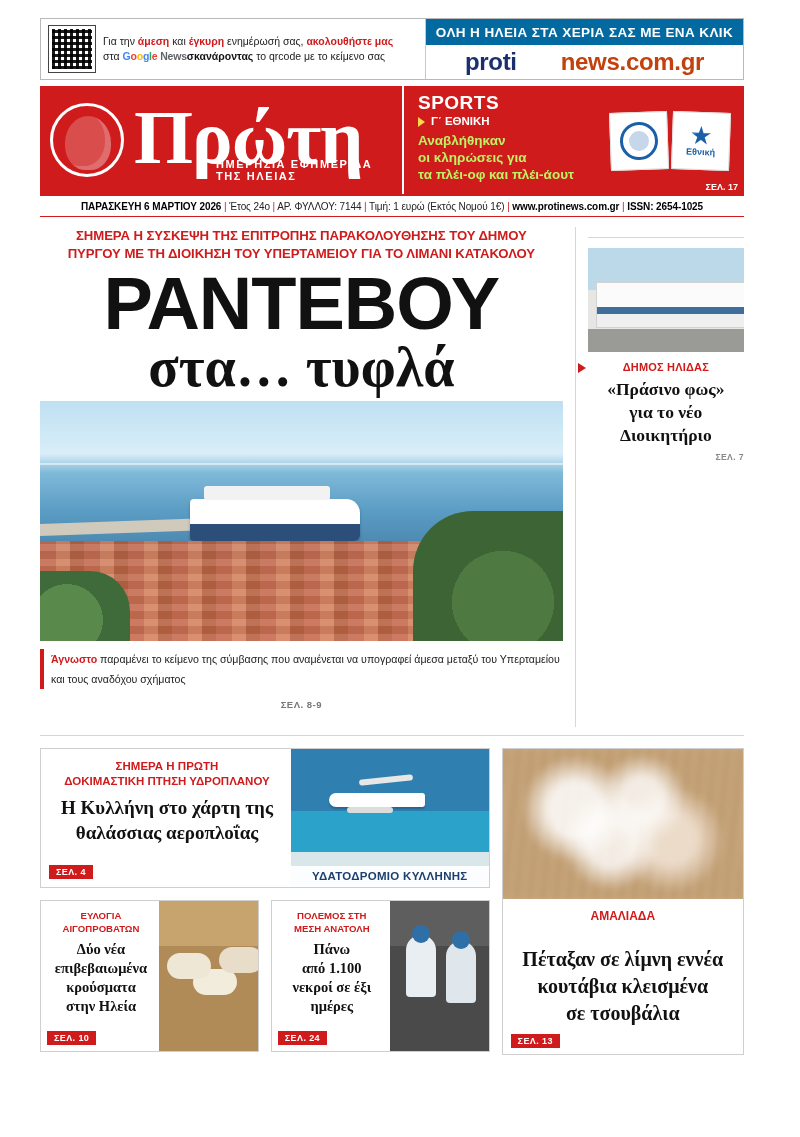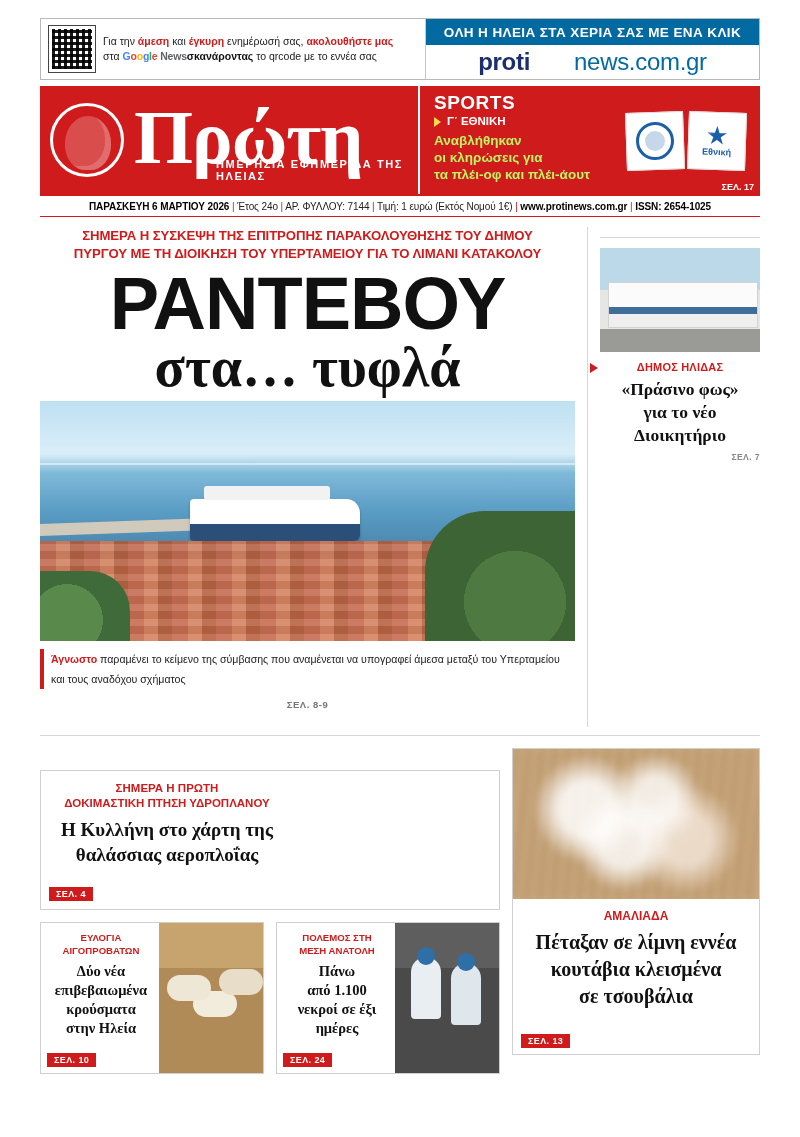--- a/index.html
+++ b/index.html
@@ -7,21 +7,21 @@
   body {
     width: 800px; height: 1137px;
     background: #ffffff;
     font-family: "Liberation Sans", sans-serif;
     overflow: hidden;
   }
   .page {
     position: relative;
     width: 800px; height: 1137px;
     background: #fff;
-    padding: 18px 40px 0 40px;
+    padding: 18px 56px 0 40px;
   }
 
   
   .promo {
     display: flex;
     height: 62px;
     border: 1px solid #b9b9b9;
     background: #fff;
     overflow: hidden;
   }
@@ -63,21 +63,21 @@
     text-align: center;
     padding: 6px 0 5px 0;
   }
   .promo-site {
     flex: 1;
     display: flex; align-items: center; justify-content: center;
     font-size: 24px; font-weight: bold; color: #1b2f6e;
     letter-spacing: -.3px;
     gap: 44px;
   }
-  .promo-site .light { font-weight: normal; color:#0369a1; }
+  .promo-site .light { font-weight: bold; color:#c2410c; }
 
   
   .masthead {
     margin-top: 6px;
     height: 108px;
     background: #cf1b1b;
     display: flex;
     position: relative;
   }
   .mast-logo {
@@ -382,21 +382,21 @@
 
   
   .bottom {
     margin-top: 8px;
     border-top: 1px solid #d6d6d6;
     padding-top: 12px;
     display: flex;
     gap: 12px;
     height: 320px;
   }
-  .bl { width: 460px; margin-top: 22px; }
+  .bl { width: 460px; }
   .br { width: 248px; }
 
   .box {
     border: 1px solid #cfcfcf;
     background: #fff;
     position: relative;
   }
   .kyllini {
     display: flex;
     height: 140px;
@@ -522,38 +522,38 @@
       radial-gradient(circle at 45% 62%, rgba(255,255,255,.8) 0 15%, rgba(255,255,255,0) 30%),
       radial-gradient(circle at 70% 60%, rgba(240,225,210,.9) 0 13%, rgba(255,255,255,0) 28%),
       repeating-linear-gradient(96deg, rgba(150,110,70,.25) 0 6px, rgba(190,150,110,.18) 6px 13px);
     filter: blur(3px);
   }
   .am-body { padding: 10px 10px 8px 10px; position: relative; flex:1; }
   .am-kicker { color:#cf1b1b; font-weight:bold; font-size:12px; text-align:center; }
   .am-head {
     font-family:"Liberation Serif", serif;
     font-weight:bold; font-size:20px; line-height:27px; text-align:center; color:#111;
-    margin-top: 6px;
+    margin-top: 23px;
   }
   .am-tag { position:absolute; left:8px; bottom:6px; }
 </style>
 </head>
 <body>
 
 <div class="page">
 
   <div class="promo">
     <div class="promo-left">
       <div class="qr"></div>
       <div class="promo-text">
         <div>
           <span>Για την </span><span class="red">άμεση</span><span> και </span><span class="red">έγκυρη</span><span> ενημέρωσή σας, </span><span class="red">ακολουθήστε μας</span>
         </div>
         <div>
-          <span>στα </span><span class="gnews"><span class="g1">G</span><span class="g2">o</span><span class="g3">o</span><span class="g4">g</span><span class="g5">l</span><span class="g6">e</span> <span class="nw">News</span></span><span class="bold">σκανάροντας</span><span> το qrcode με το εννέα σας</span>
+          <span>στα </span><span class="gnews"><span class="g1">G</span><span class="g2">o</span><span class="g3">o</span><span class="g4">g</span><span class="g5">l</span><span class="g6">e</span> <span class="nw">News</span></span><span class="bold">σκανάροντας</span><span> το qrcode με το κείμενο σας</span>
         </div>
       </div>
     </div>
     <div class="promo-right">
       <div class="promo-banner">ΟΛΗ Η ΗΛΕΙΑ ΣΤΑ ΧΕΡΙΑ ΣΑΣ ΜΕ ΕΝΑ ΚΛΙΚ</div>
       <div class="promo-site">
         <span>proti</span>
           <span class="light">news.com.gr</span>
       </div>
     </div>
@@ -646,20 +646,24 @@
         <div class="kyl-text">
           <div class="kyl-kicker">
             <div>ΣΗΜΕΡΑ Η ΠΡΩΤΗ</div>
             <div>ΔΟΚΙΜΑΣΤΙΚΗ ΠΤΗΣΗ ΥΔΡΟΠΛΑΝΟΥ</div>
           </div>
           <div class="kyl-head">
             <div>Η Κυλλήνη στο χάρτη της</div>
             <div>θαλάσσιας αεροπλοΐας</div>
           </div>
           <span class="sel-tag kyl-tag">ΣΕΛ. 4</span>
+        </div>
+        <div class="kyl-photo">
+          <div class="plane"></div>
+          <div class="kyl-photo-label">ΥΔΑΤΟΔΡΟΜΙΟ ΚΥΛΛΗΝΗΣ</div>
         </div>
       </div>
 
       <div class="duo">
         <div class="box duo-box">
           <div class="duo-top">
             <div class="duo-text">
               <div class="duo-kicker">
                 <div>ΕΥΛΟΓΙΑ</div>
                 <div>ΑΙΓΟΠΡΟΒΑΤΩΝ</div>

